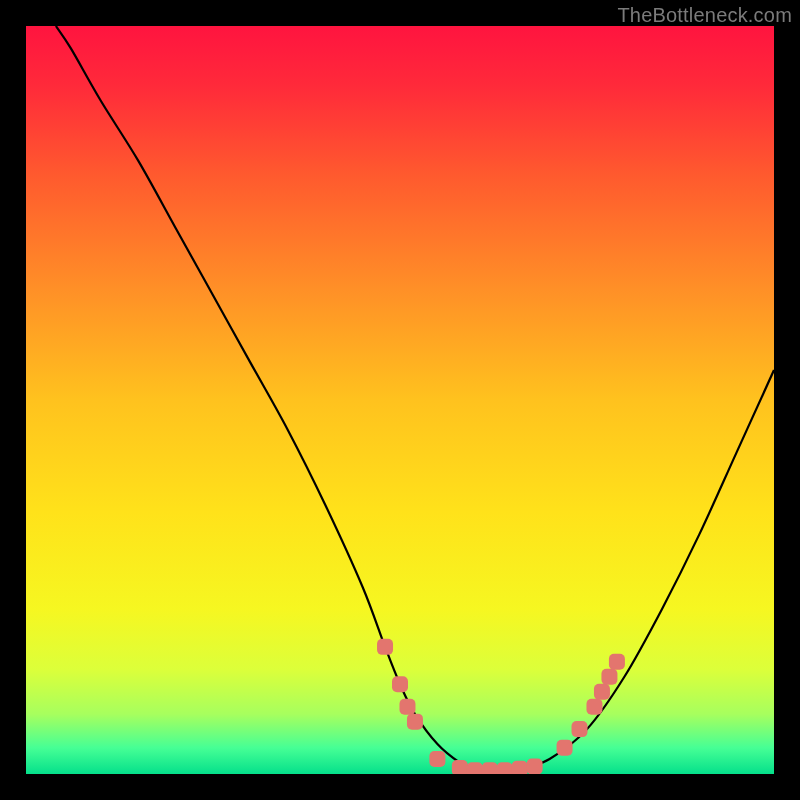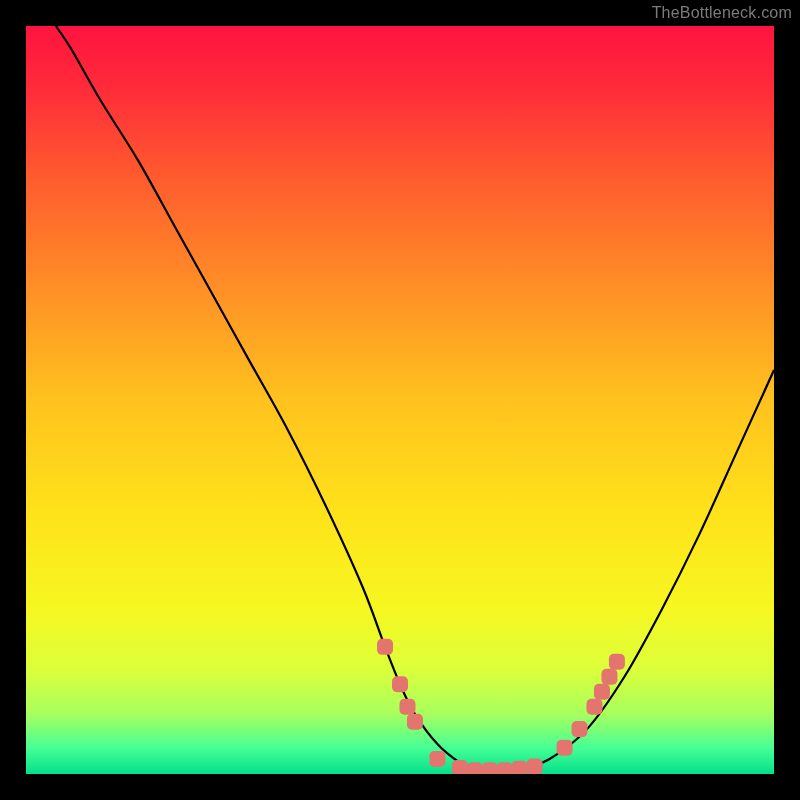--- a/index.html
+++ b/index.html
@@ -16,21 +16,21 @@
     top: 26px;
     width: 748px;
     height: 748px;
     background: #000;
   }
   .watermark {
     position: absolute;
     top: 4px;
     right: 8px;
     font-family: Arial, Helvetica, sans-serif;
-    font-size: 16px;
+    font-size: 20px;
     font-weight: 500;
     color: #7b7b7b;
     letter-spacing: 0.2px;
     z-index: 30;
   }
   svg {
     position: absolute;
     left: 0;
     top: 0;
   }

